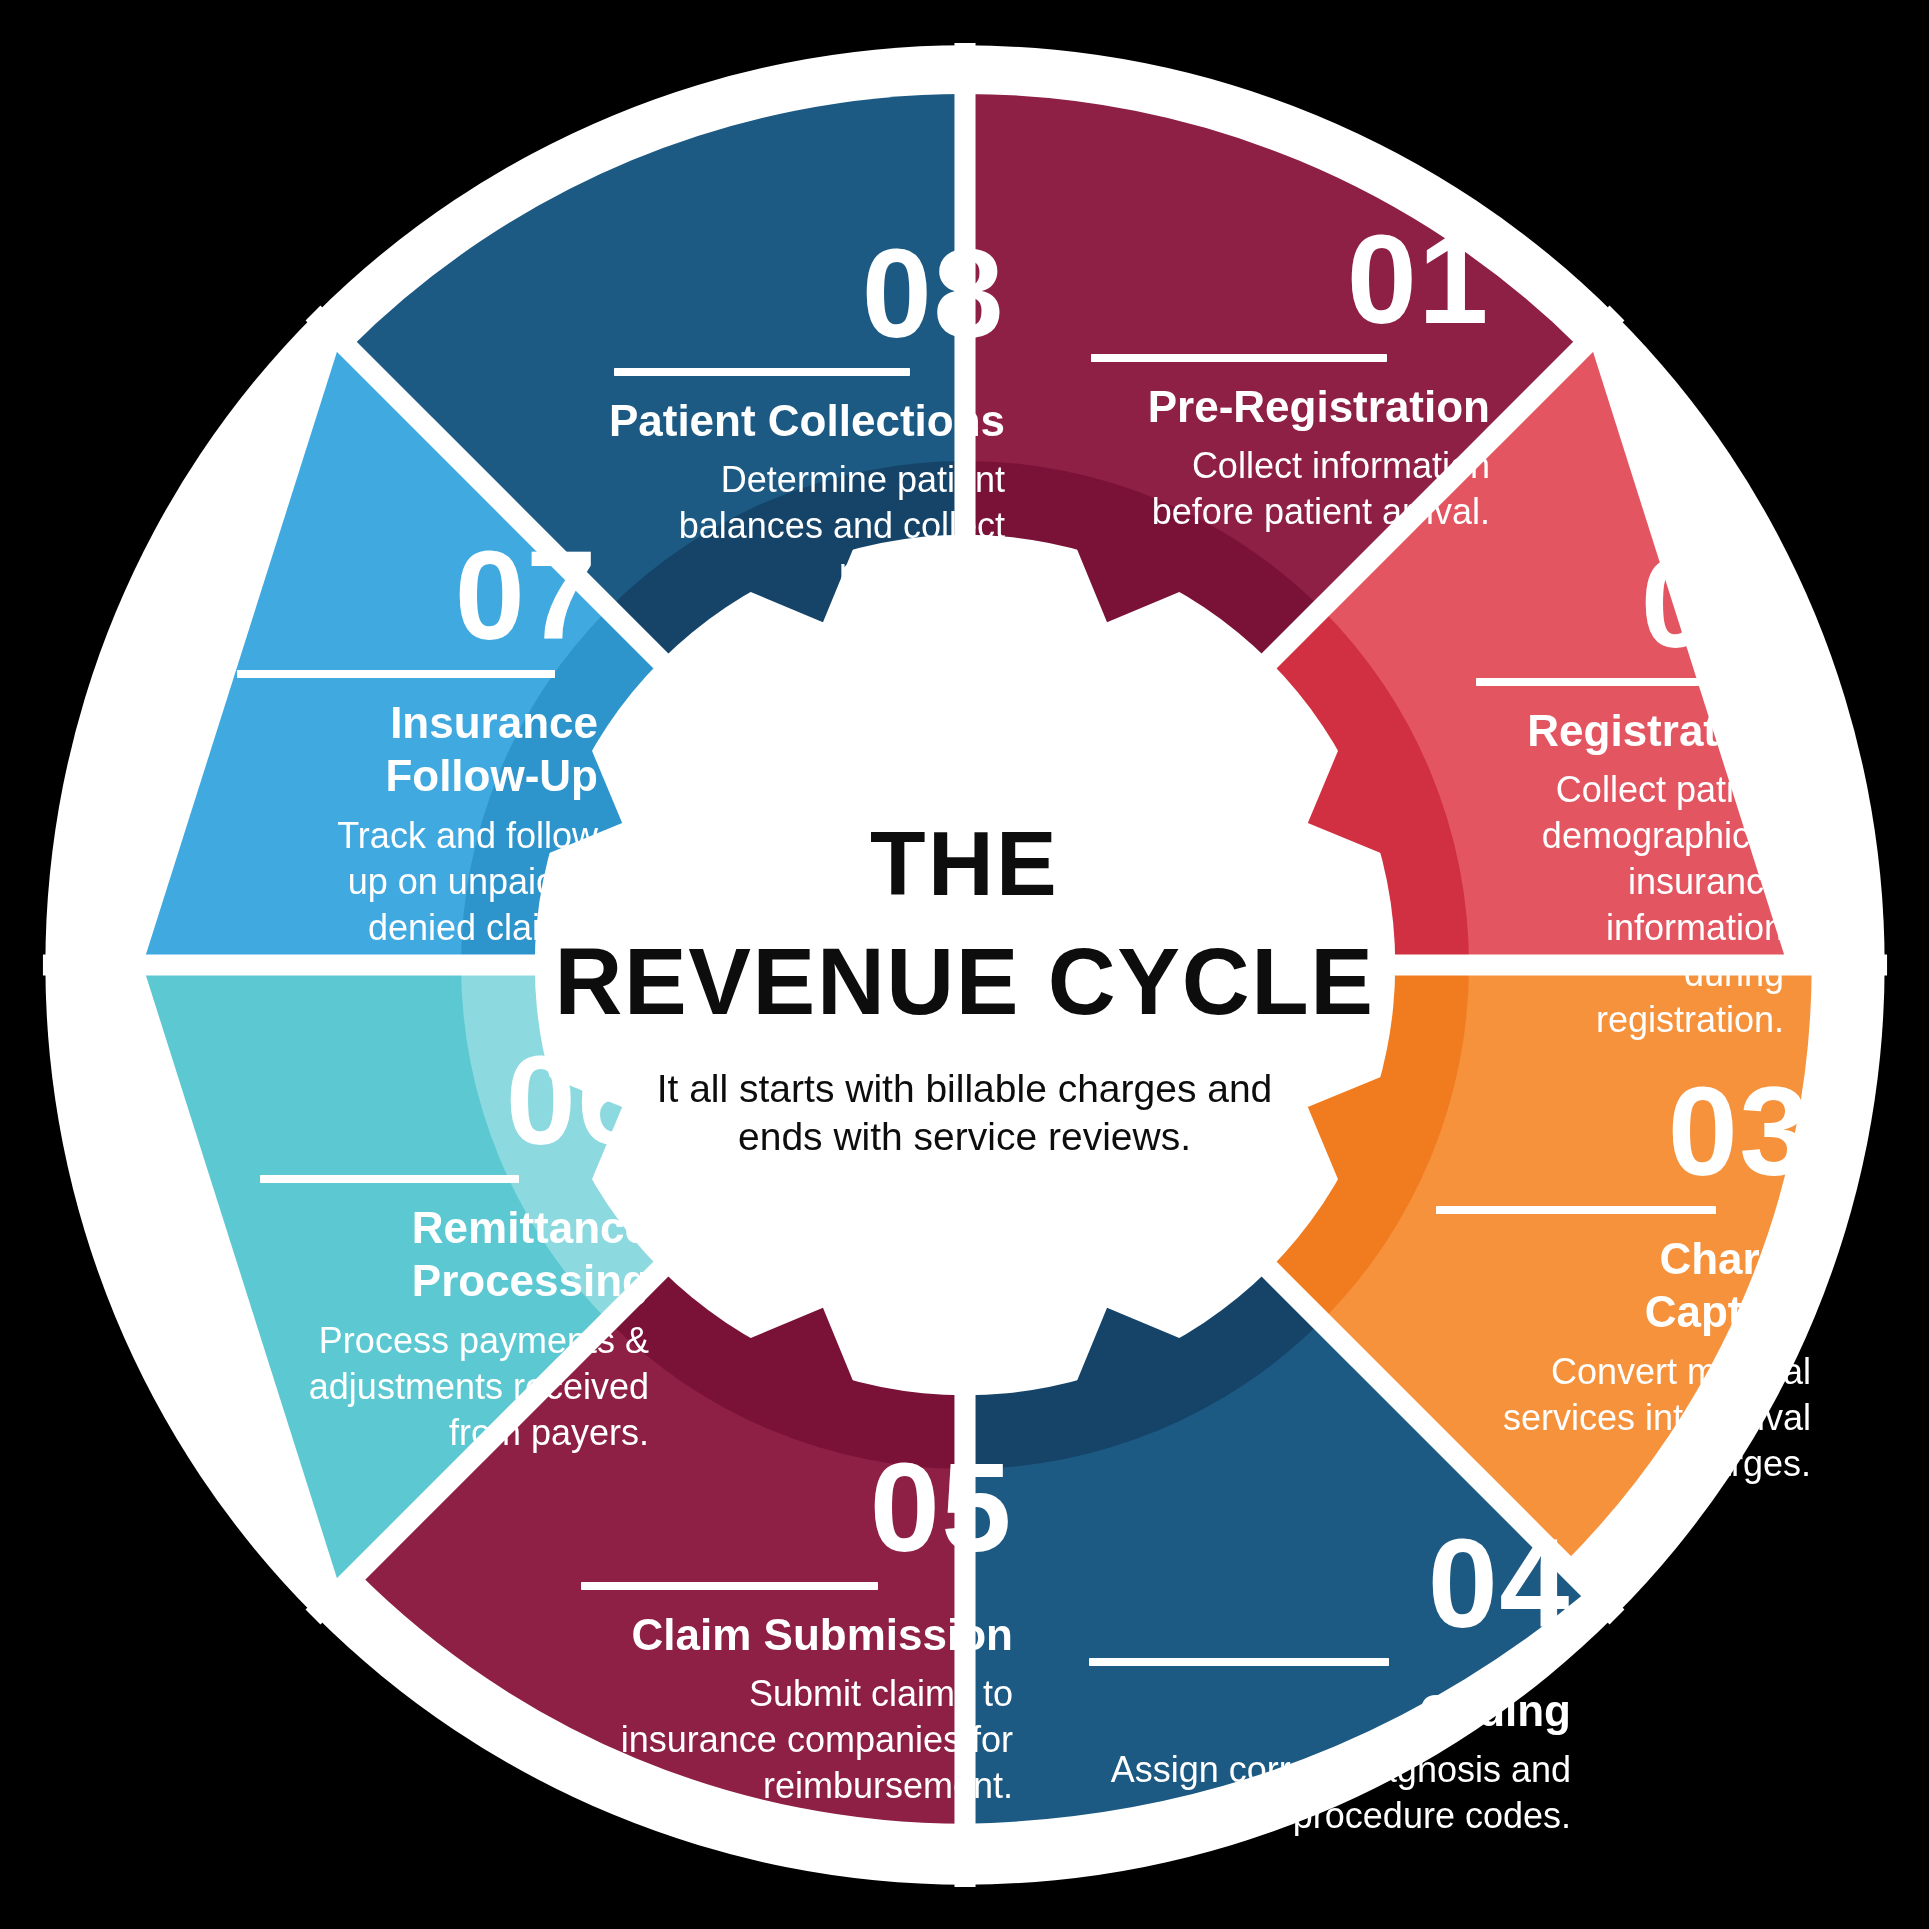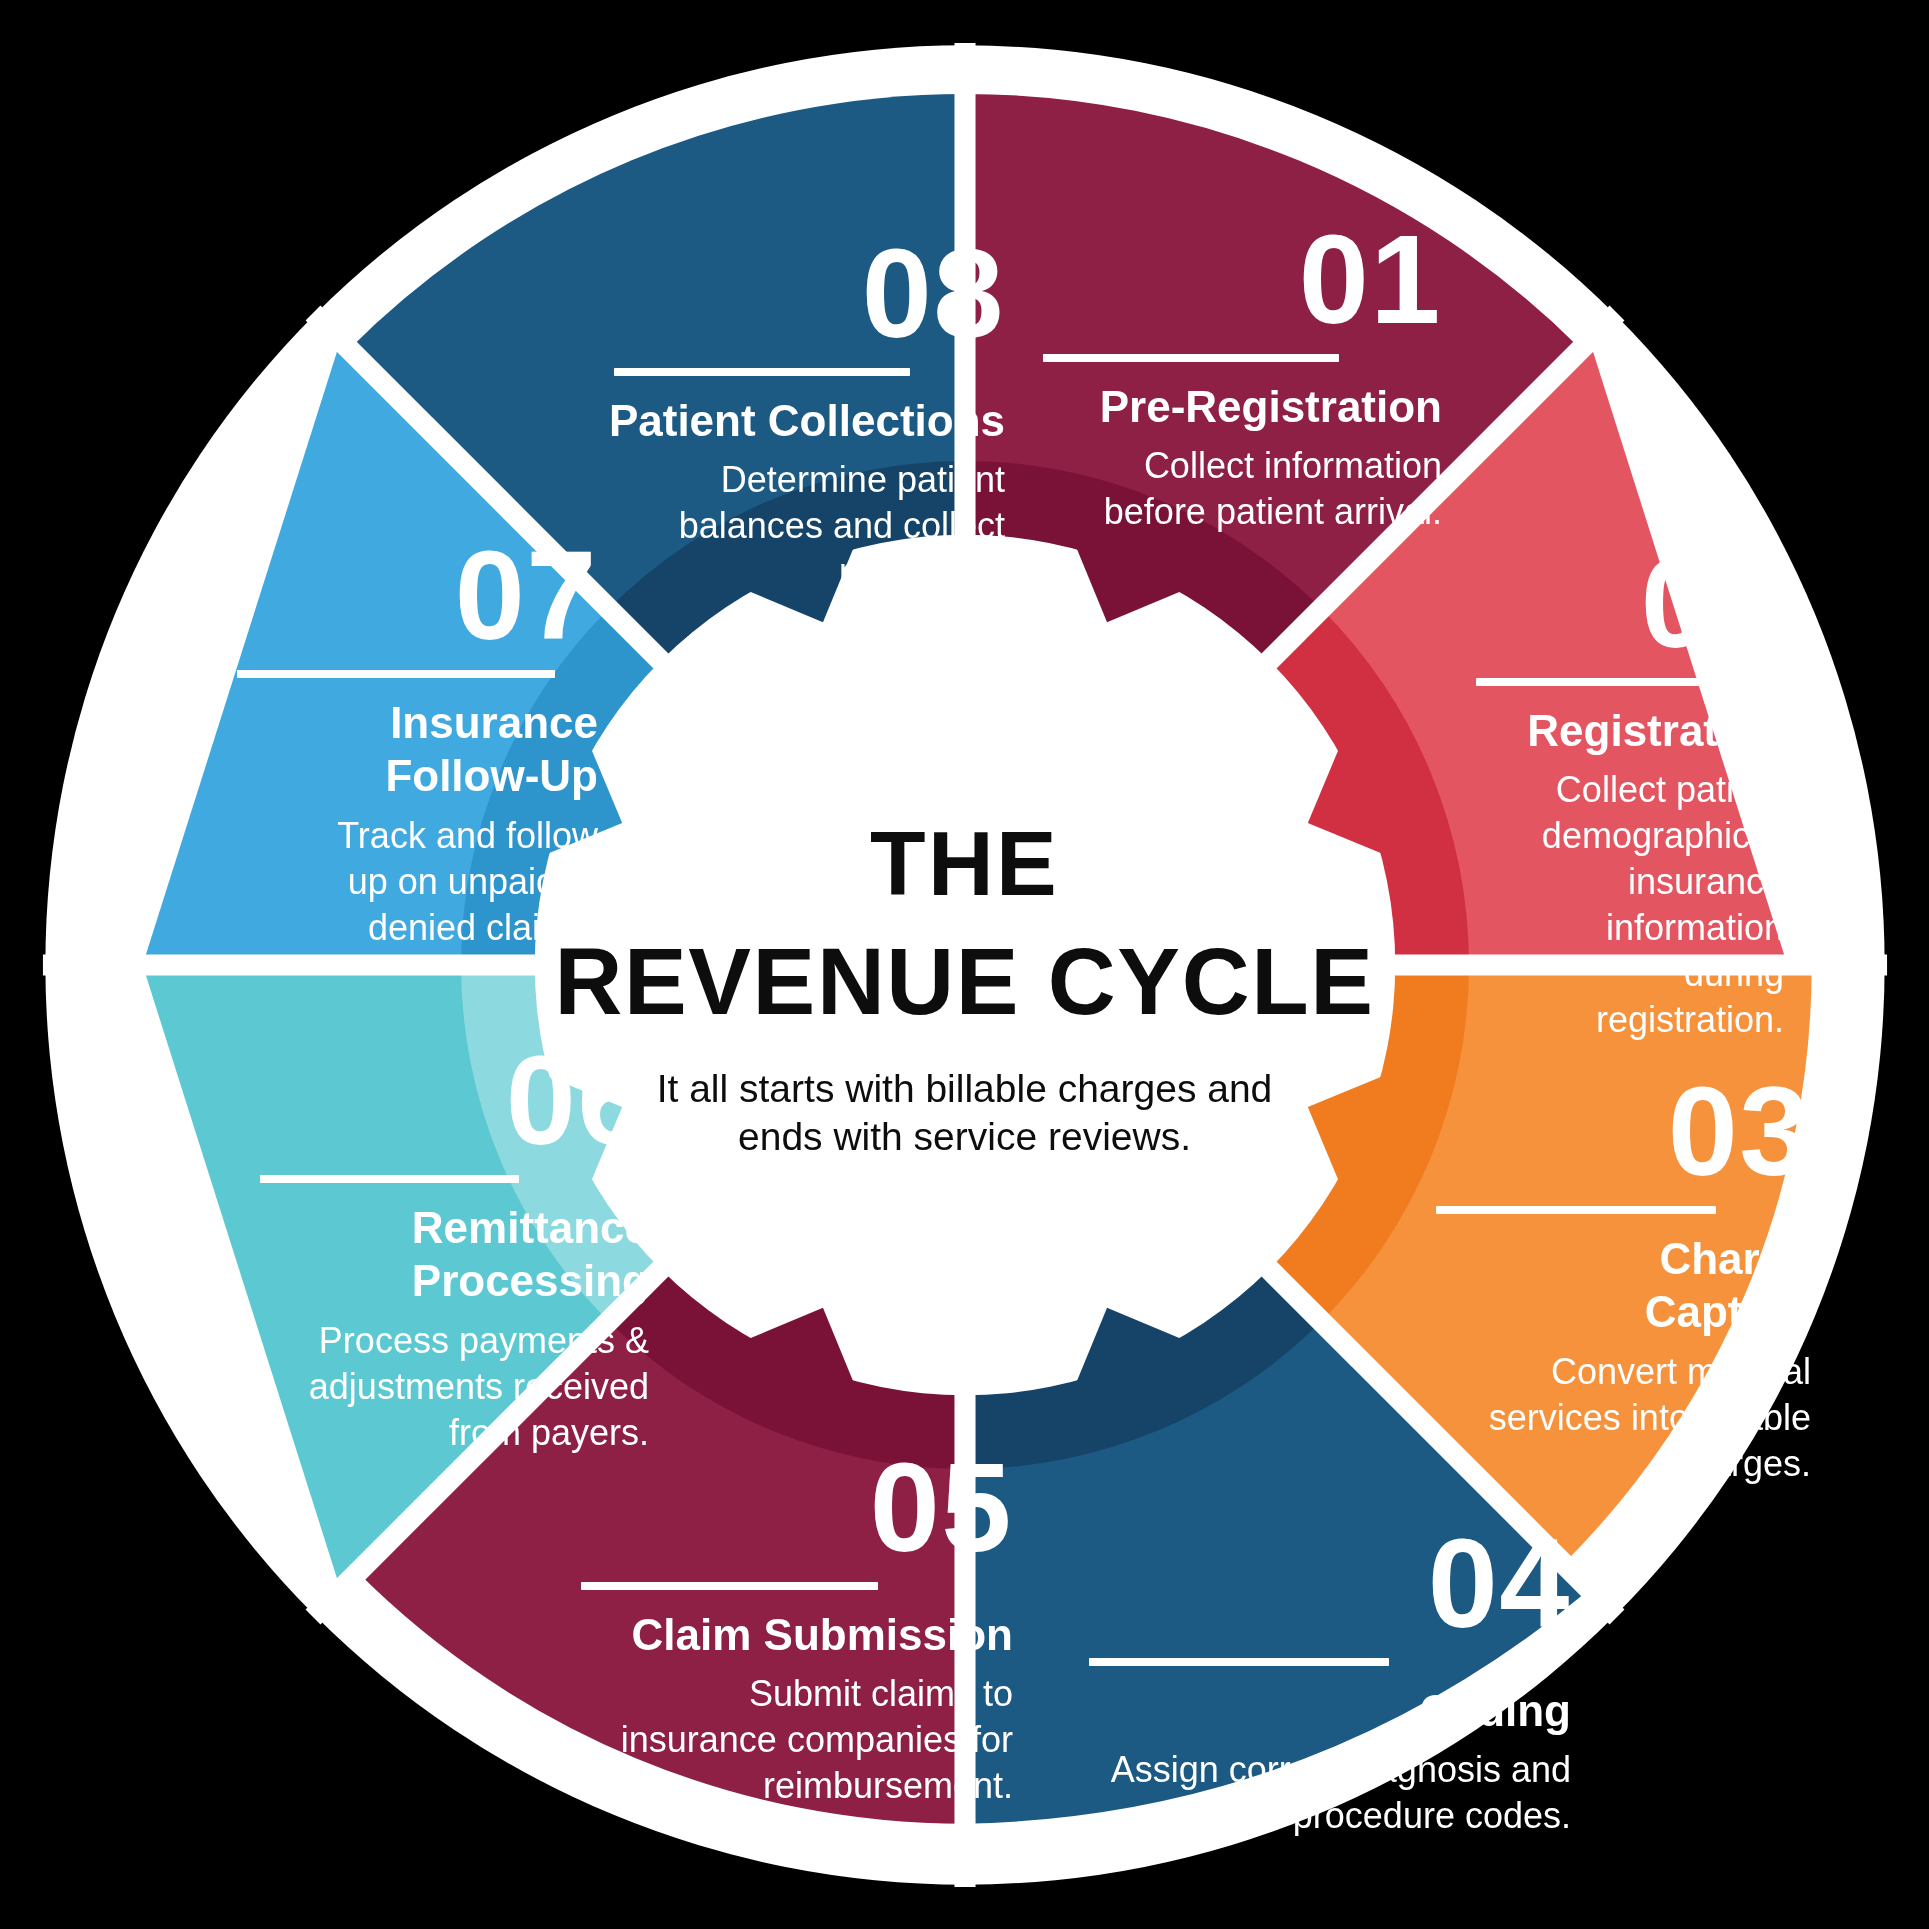--- a/index.html
+++ b/index.html
@@ -60,21 +60,21 @@
       <polygon points="662.2 1059.2, 767.9 1015.7, 723.8 910.3" fill="#2E95CC"></polygon>
       <polygon points="910.3 723.8, 1015.7 767.9, 1059.2 662.2" fill="#154468"></polygon>
     </svg>
 
   <div id="center-block">
     <div id="center-title-1">THE</div>
     <div id="center-title-2">REVENUE CYCLE</div>
     <div id="center-subtitle">It all starts with billable charges and
 ends with service reviews.</div>
   </div>
-<div class="segment-block" style="left: 940px; top: 217px; width: 502px;">
+<div class="segment-block" style="left: 988px; top: 217px; width: 502px;">
       <div class="segment-number">01</div>
       <div class="segment-underline" style="width: 296px;"></div>
       <div class="segment-title">Pre-Registration</div>
       <div class="segment-desc">Collect information
 before patient arrival.</div>
     </div>
     <div class="segment-block" style="left: 1411px; top: 541px; width: 373px;">
       <div class="segment-number">02</div>
       <div class="segment-underline" style="width: 243px;"></div>
       <div class="segment-title">Registration</div>
@@ -84,21 +84,21 @@
 information
 during
 registration.</div>
     </div>
     <div class="segment-block" style="left: 1341px; top: 1027px; width: 470px; margin-top: 42px;">
       <div class="segment-number">03</div>
       <div class="segment-underline" style="width: 280px;"></div>
       <div class="segment-title">Charge
 Capture</div>
       <div class="segment-desc">Convert medical
-services into billable
+services into arrival
 charges.</div>
     </div>
     <div class="segment-block" style="left: 907px; top: 1521px; width: 664px;">
       <div class="segment-number">04</div>
       <div class="segment-underline" style="width: 300px;"></div>
       <div class="segment-title">Coding</div>
       <div class="segment-desc">Assign correct diagnosis and
 procedure codes.</div>
     </div>
     <div class="segment-block" style="left: 446px; top: 1445px; width: 567px;">

